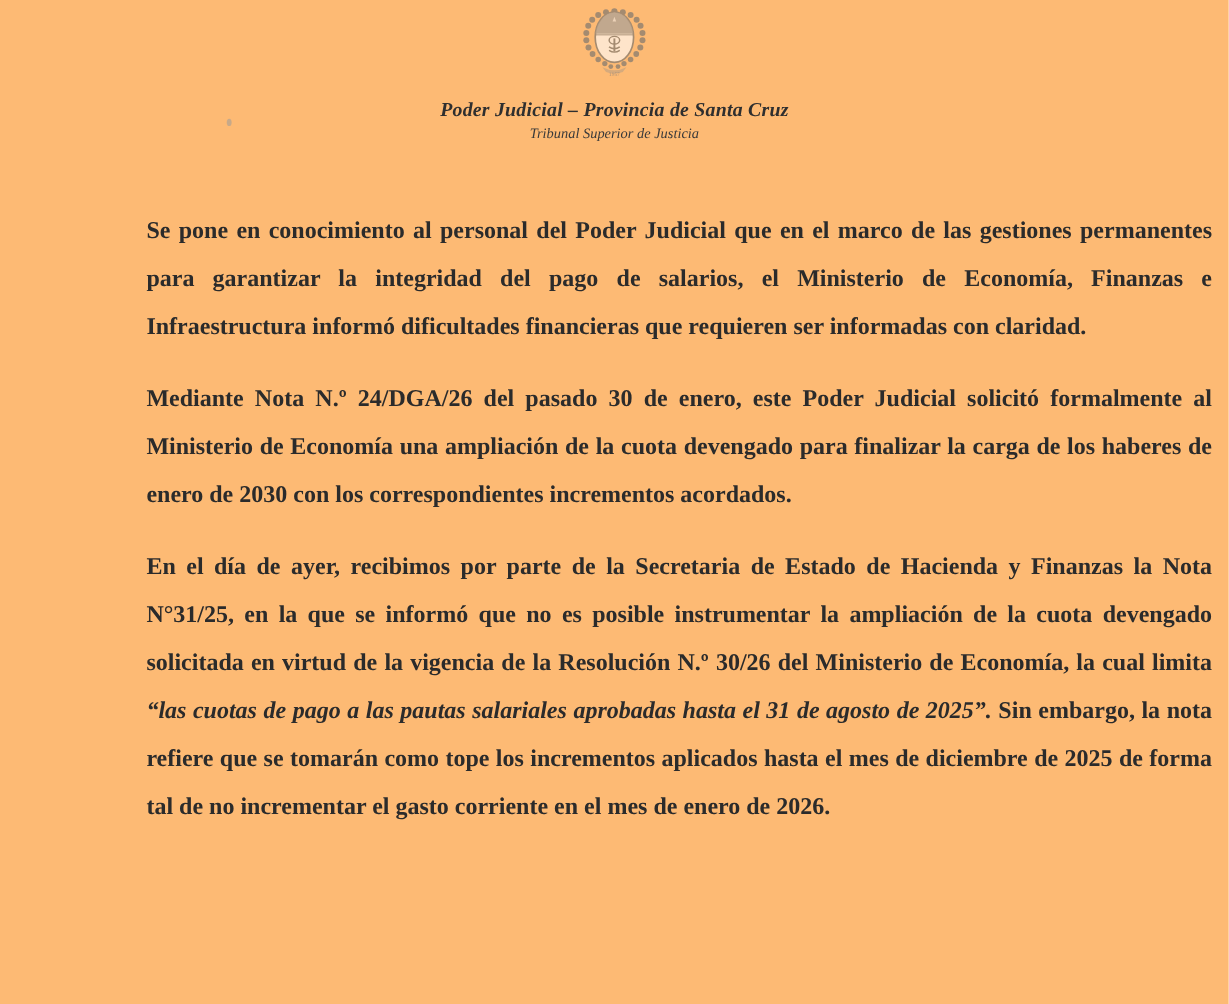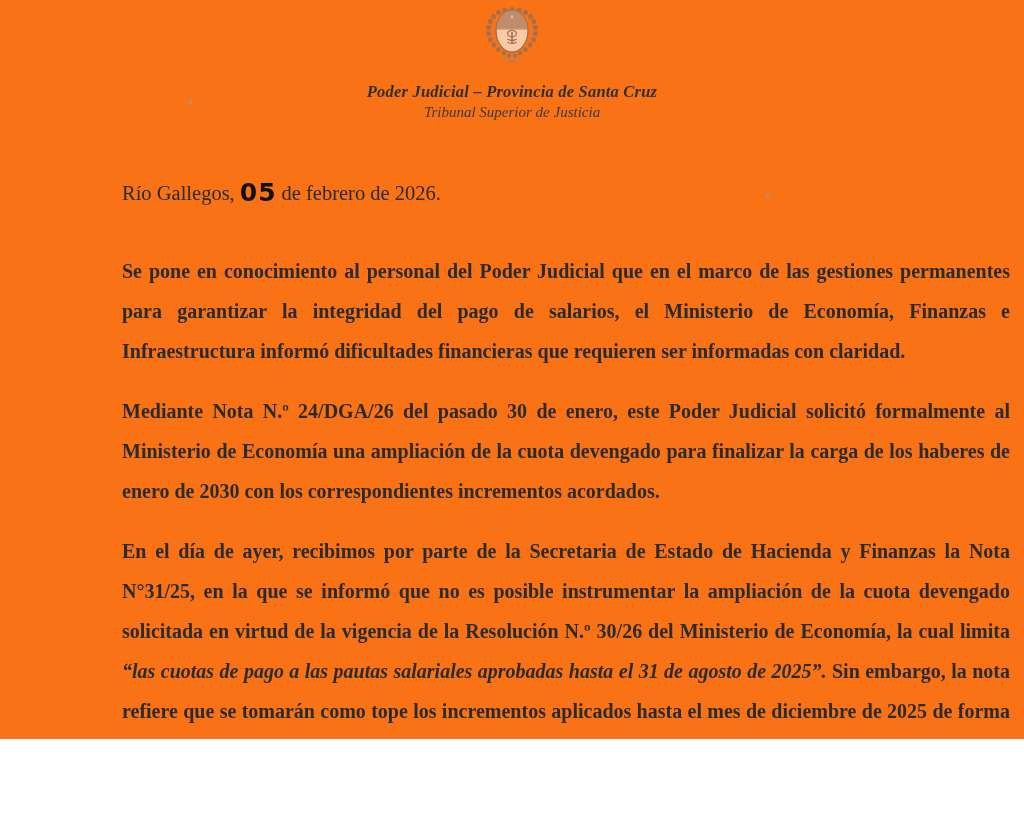--- a/index.html
+++ b/index.html
@@ -3,22 +3,22 @@
 <meta charset="utf-8">
 <style>
   html, body {
     margin: 0;
     padding: 0;
     background: #ffffff;
   }
   .page {
     position: relative;
     width: 1024px;
-    height: 739px;
-    background: #f97316;
+    height: 837px;
+    background: #fdba74;
     overflow: hidden;
     font-family: "Liberation Serif", "DejaVu Serif", serif;
     color: #2b2b2b;
   }
 
   
   .letterhead {
     position: absolute;
     top: 0;
     left: 0;
@@ -38,21 +38,21 @@
     margin-top: 14px;
     font-style: italic;
     font-weight: bold;
     font-size: 16.5px;
     letter-spacing: 0.2px;
     color: #2f2f2f;
   }
   .org-line2 {
     margin-top: 2px;
     font-style: italic;
-    font-size: 15px;
+    font-size: 12px;
     color: #3a3a3a;
   }
 
   
   .body-block {
     position: absolute;
     left: 122px;
     top: 172px;
     width: 888px;
   }
@@ -153,23 +153,20 @@
       </svg>
     </div>
 
     <div class="org-line1">Poder Judicial – Provincia de Santa Cruz</div>
 
     <div class="org-line2">Tribunal Superior de Justicia</div>
   </div>
 
   <div class="body-block">
 
-    <div class="dateline">
-      <span>Río Gallegos,</span><span class="handwritten-date">05</span><span>de febrero de 2026.</span>
-    </div>
 
     <p class="para">Se pone en conocimiento al personal del Poder Judicial que en el marco de las gestiones permanentes para garantizar la integridad del pago de salarios, el Ministerio de Economía, Finanzas e Infraestructura informó dificultades financieras que requieren ser informadas con claridad.</p>
 
     <p class="para">Mediante Nota N.º 24/DGA/26 del pasado 30 de enero, este Poder Judicial solicitó formalmente al Ministerio de Economía una ampliación de la cuota devengado para finalizar la carga de los haberes de enero de 2030 con los correspondientes incrementos acordados.</p>
 
     <p class="para"><span>En el día de ayer, recibimos por parte de la Secretaria de Estado de Hacienda y Finanzas la Nota N°31/25, en la que se informó que no es posible instrumentar la ampliación de la cuota devengado solicitada en virtud de la vigencia de la Resolución N.º 30/26 del Ministerio de Economía, la cual limita </span><span class="quote">“las cuotas de pago a las pautas salariales aprobadas hasta el 31 de agosto de 2025”.</span><span> Sin embargo, la nota refiere que se tomarán como tope los incrementos aplicados hasta el mes de diciembre de 2025 de forma tal de no incrementar el gasto corriente en el mes de enero de 2026.</span></p>
 
   </div>
 </div>
 

